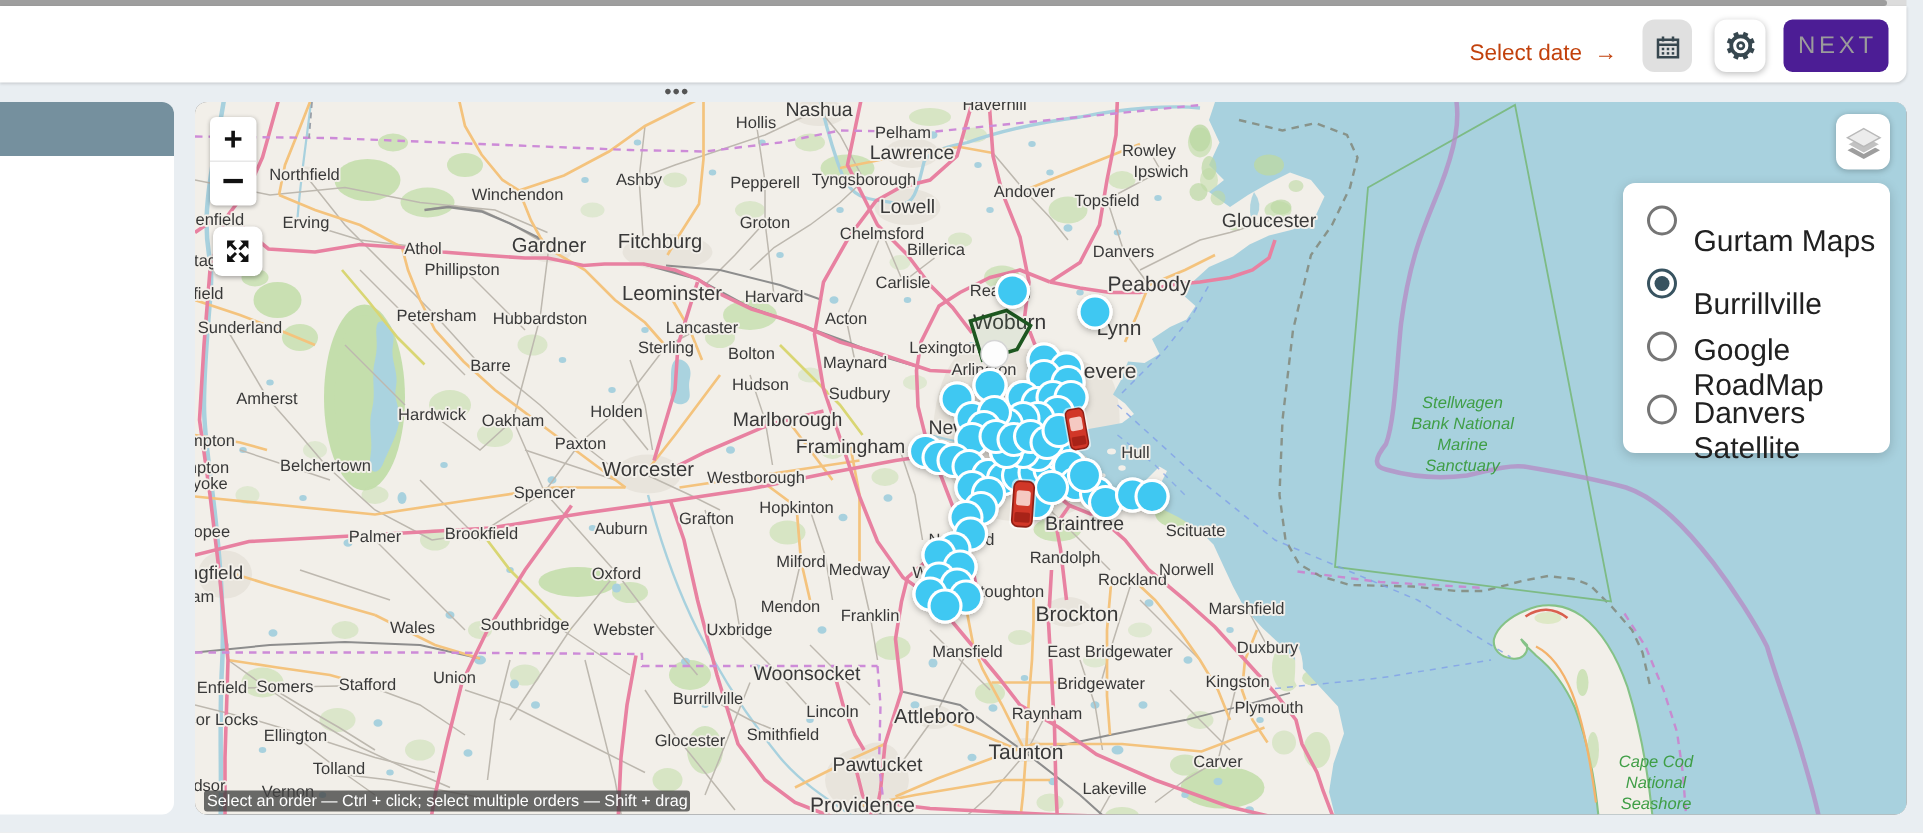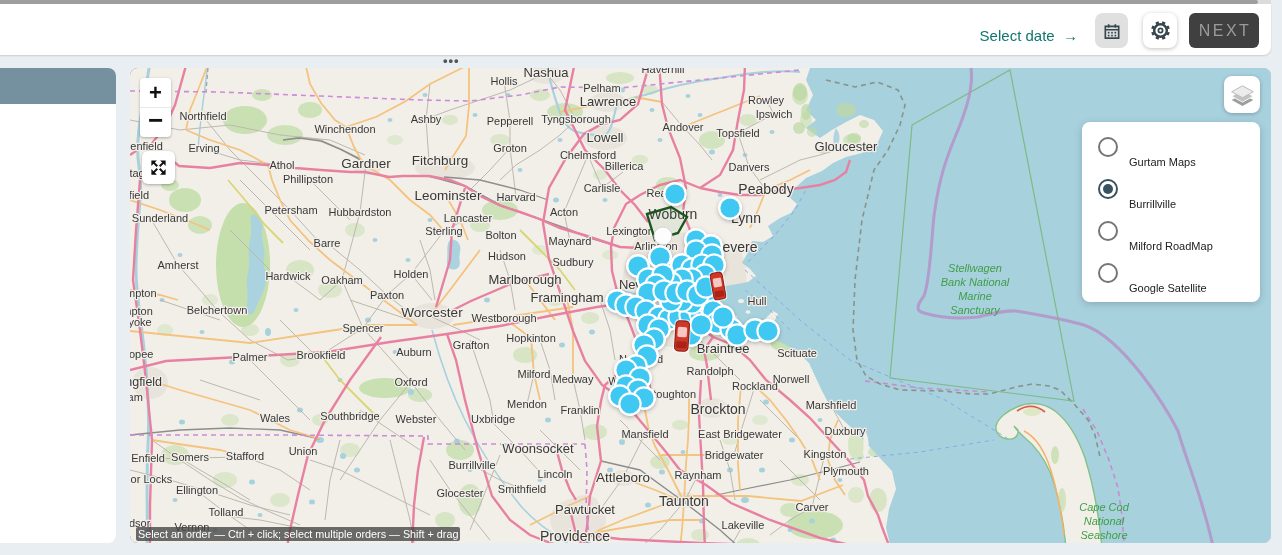--- a/index.html
+++ b/index.html
@@ -1,40 +1,40 @@
 <!DOCTYPE html>
 <html><head>
 <meta charset="utf-8">
 <style>
   * { margin:0; padding:0; box-sizing:border-box; }
   html,body { width:1282px; height:555px; overflow:hidden; background:#e9eef2; font-family:"Liberation Sans", sans-serif; }
   .scrollstrip { position:absolute; left:0; top:0; width:1271px; height:4px; background:#dcdcdc; }
   .scrollthumb { position:absolute; left:0; top:0; width:1258px; height:4px; background:#9e9e9e; border-radius:0 2px 2px 0; }
   .topbar { position:absolute; left:0; top:4px; width:1271px; height:51px; background:#ffffff; border-radius:0 0 8px 0; box-shadow:0 1px 2px rgba(0,0,0,0.14); }
-  .seldate { position:absolute; right:193px; top:23px; color:#0f766e; font-size:15px; }
+  .seldate { position:absolute; right:193px; top:23px; color:#c2410c; font-size:15px; }
   .btn { position:absolute; border-radius:8px; display:flex; align-items:center; justify-content:center; }
   .btn-cal { left:1095px; top:9px; width:33px; height:35px; background:#e0e0e0; }
   .btn-gear { left:1143px; top:9px; width:34px; height:35px; background:#fff; box-shadow:0 1px 4px rgba(0,0,0,0.25); }
-  .btn-next { left:1189px; top:9px; width:70px; height:35px; background:#404040; color:#9b9b9b; font-size:16px; letter-spacing:2.5px; border-radius:6px; font-weight:400; padding-left:2px;}
+  .btn-next { left:1189px; top:9px; width:70px; height:35px; background:#4c1d95; color:#9b9b9b; font-size:16px; letter-spacing:2.5px; border-radius:6px; font-weight:400; padding-left:2px;}
   .dots { position:absolute; left:443px; top:53px; width:20px; color:#555; font-size:13px; letter-spacing:1px; font-weight:700;}
   .leftpanel { position:absolute; left:0; top:68px; width:116px; height:475px; background:#fff; border-radius:0 8px 8px 0; }
   .leftpanel-head { position:absolute; left:0; top:0; width:100%; height:36px; background:#75909e; border-radius:0 8px 0 0; }
   .mapwrap { position:absolute; left:130px; top:68px; width:1141px; height:475px; border-radius:8px; overflow:hidden; background:#737373; }
   .ovl { position:absolute; }
   .zbox { left:10px; top:10px; width:31px; height:59px; background:#fff; border-radius:4px; box-shadow:0 1px 3px rgba(0,0,0,0.3); text-align:center; }
   .zbox .zp { height:30px; line-height:30px; font-size:22px; font-weight:700; color:#111; border-bottom:1px solid #e8e8e8;}
   .zbox .zm { height:28px; line-height:24px; font-size:26px; font-weight:700; color:#111; }
   .expand { left:12px; top:83px; width:33px; height:33px; background:#fff; border-radius:6px; box-shadow:0 1px 3px rgba(0,0,0,0.3); display:flex; align-items:center; justify-content:center;}
   .layersbtn { left:1094px; top:8px; width:36px; height:37px; background:#fff; border-radius:8px; box-shadow:0 1px 4px rgba(0,0,0,0.25); display:flex; align-items:center; justify-content:center; }
   .radiopanel { left:952px; top:54px; width:178px; height:180px; background:#fff; border-radius:8px; box-shadow:0 2px 8px rgba(0,0,0,0.18); padding:4px 0 0 16px; }
   .radiorow { height:42px; display:flex; align-items:center; }
   .rc { width:20px; height:20px; border-radius:50%; border:2px solid #757575; margin-right:11px; position:relative; flex:none;}
   .rc.sel { border-color:#385360; }
   .rc.sel:after { content:""; position:absolute; left:3px; top:3px; width:10px; height:10px; border-radius:50%; background:#385360; }
-  .radiorow span { font-size:11px; color:#212121;margin-top:29px; }
+  .radiorow span { font-size:20px; color:#212121;margin-top:29px; }
   .tooltip { left:6px; bottom:2px; background:rgba(66,66,66,0.78); color:#fff; font-size:10.8px; line-height:14px; padding:0 2px; border-radius:2px; }
 </style>
 </head>
 <body>
   <div class="scrollstrip">
     <div class="scrollthumb"></div>
   </div>
   <div class="topbar">
     <div class="seldate">Select date&nbsp; →</div>
     <div class="btn btn-cal">
@@ -764,21 +764,21 @@
       <div class="radiorow">
         <div class="rc"></div>
         <span>Gurtam Maps</span>
       </div>
       <div class="radiorow">
         <div class="rc sel"></div>
         <span>Burrillville</span>
       </div>
       <div class="radiorow">
         <div class="rc"></div>
-        <span>Milford RoadMap</span>
+        <span>Google RoadMap</span>
       </div>
       <div class="radiorow">
         <div class="rc"></div>
-        <span>Google Satellite</span>
+        <span>Danvers Satellite</span>
       </div>
     </div>
     <div class="ovl tooltip">Select an order — Ctrl + click; select multiple orders — Shift + drag</div>
   </div>
 
 </body></html>

